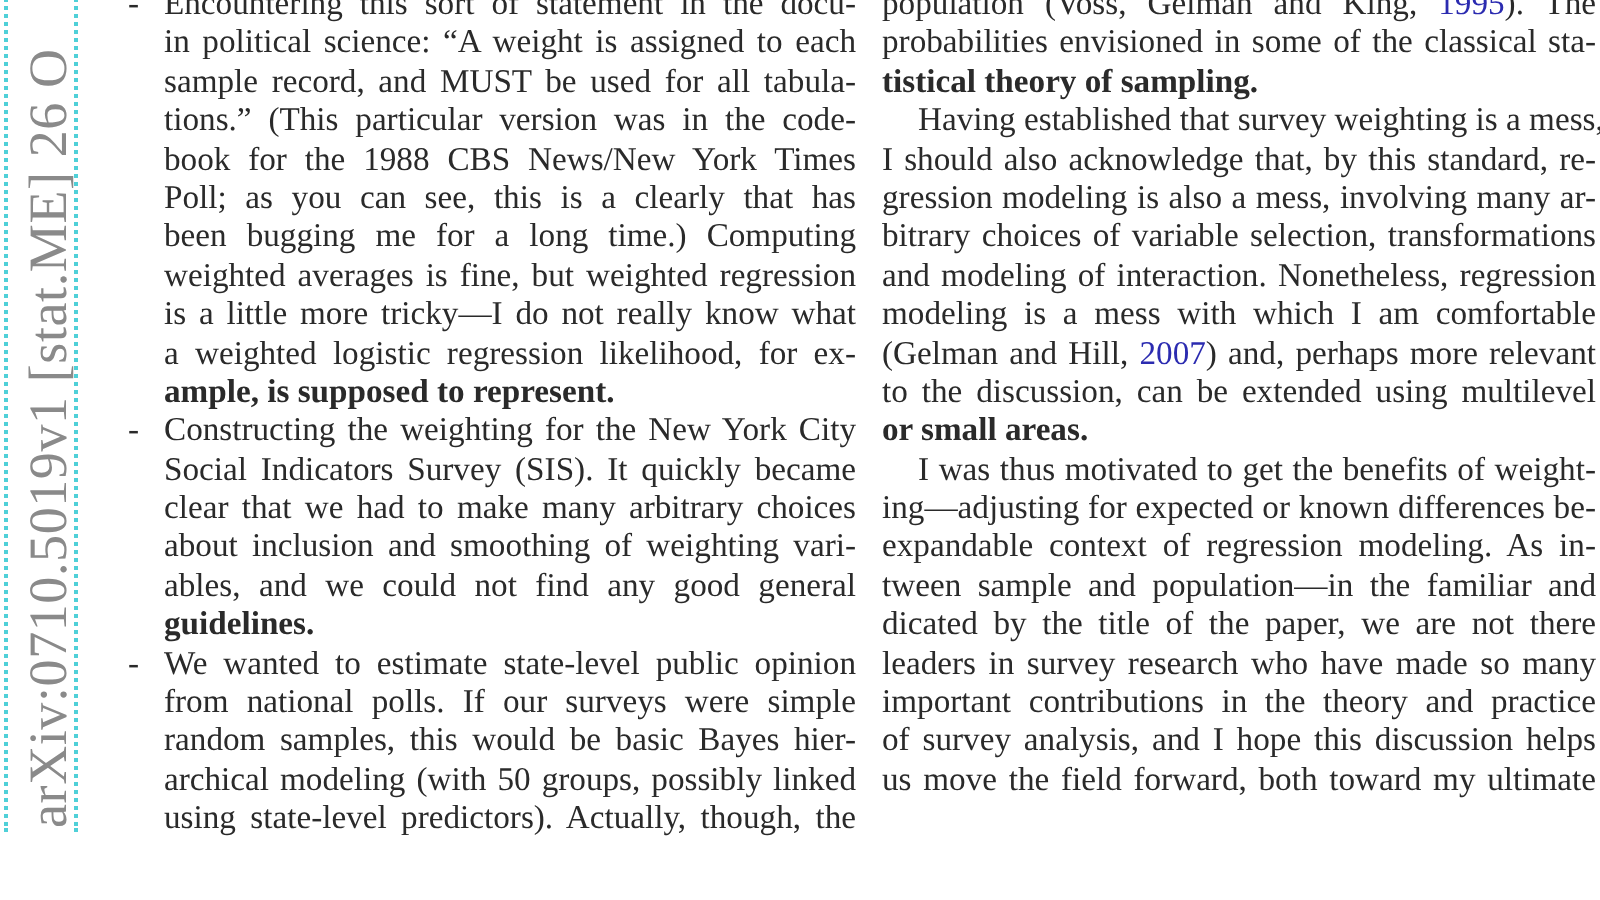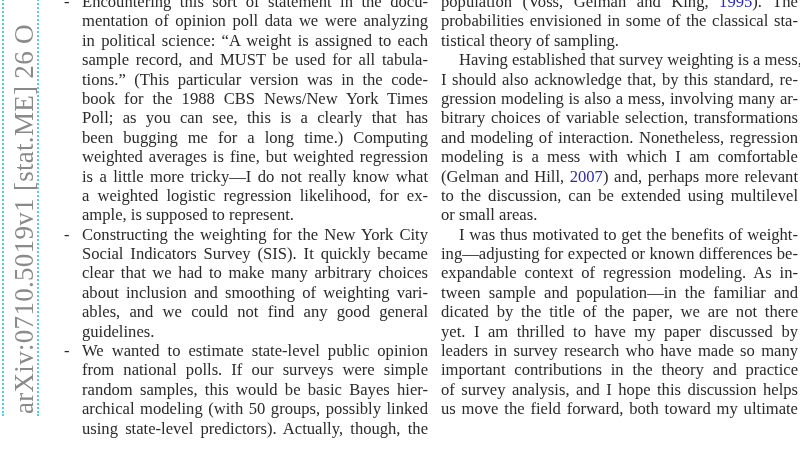--- a/index.html
+++ b/index.html
@@ -10,36 +10,35 @@
   .sidebar-label { position:absolute; left:50%; top:0; transform-origin:0 0;
              transform: translate(-12px, 418px) rotate(-90deg);
              white-space:nowrap; font-family:"Liberation Serif",serif; font-size:27px; color:#8a8a8a;
              letter-spacing:0.3px; }
   .col { position:absolute; top:-8px; font-family:"Liberation Serif",serif; font-size:16.6px; line-height:19.4px; text-align:justify; }
   .col-left { left:62px; width:366px; }
   .col-right { left:441px; width:357px; }
   .bullet { position:relative; padding-left:20px; }
   .bullet .dash { position:absolute; left:2px; top:0; }
   .line { display:block; text-align:justify; text-align-last:justify; white-space:nowrap; height:19.4px; }
-  .line.last { text-align-last:left; }
+  .line.last { text-align-last:left;font-weight:bold; }
   .indent { padding-left:18px; }
   .cite { color:#2b2bb0; }
 </style>
 </head>
 <body>
 
 <div class="sidebar">
   <div class="sidebar-label">arXiv:0710.5019v1  [stat.ME]  26 O</div>
 </div>
 
 <div class="col col-left">
   <div class="bullet">
     <span class="dash">-</span>
     <span class="line">Encountering this sort of statement in the docu-</span>
-    <span class="line">mentation of opinion poll data we were analyzing</span>
     <span class="line">in political science: “A weight is assigned to each</span>
     <span class="line">sample record, and MUST be used for all tabula-</span>
     <span class="line">tions.” (This particular version was in the code-</span>
     <span class="line">book for the 1988 CBS News/New York Times</span>
     <span class="line">Poll; as you can see, this is a clearly that has</span>
     <span class="line">been bugging me for a long time.) Computing</span>
     <span class="line">weighted averages is fine, but weighted regression</span>
     <span class="line">is a little more tricky—I do not really know what</span>
     <span class="line">a weighted logistic regression likelihood, for ex-</span>
     <span class="line last">ample, is supposed to represent.</span>
@@ -79,19 +78,18 @@
     <span class="line"><span>(Gelman and Hill, </span><span class="cite">2007</span><span>) and, perhaps more relevant</span></span>
     <span class="line">to the discussion, can be extended using multilevel</span>
     <span class="line last">or small areas.</span>
   </div>
   <div>
     <span class="line indent">I was thus motivated to get the benefits of weight-</span>
     <span class="line">ing—adjusting for expected or known differences be-</span>
     <span class="line">expandable context of regression modeling. As in-</span>
     <span class="line">tween sample and population—in the familiar and</span>
     <span class="line">dicated by the title of the paper, we are not there</span>
-    <span class="line">yet. I am thrilled to have my paper discussed by</span>
     <span class="line">leaders in survey research who have made so many</span>
     <span class="line">important contributions in the theory and practice</span>
     <span class="line">of survey analysis, and I hope this discussion helps</span>
     <span class="line">us move the field forward, both toward my ultimate</span>
   </div>
 </div>
 
 </body></html>

